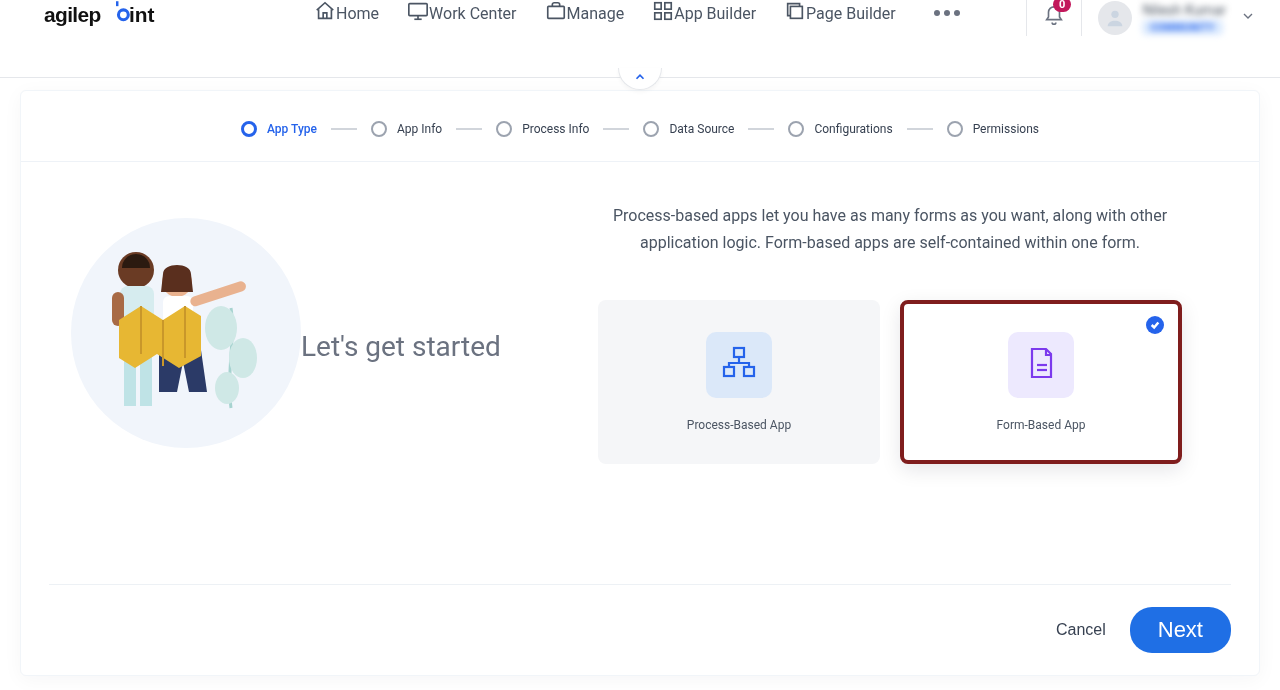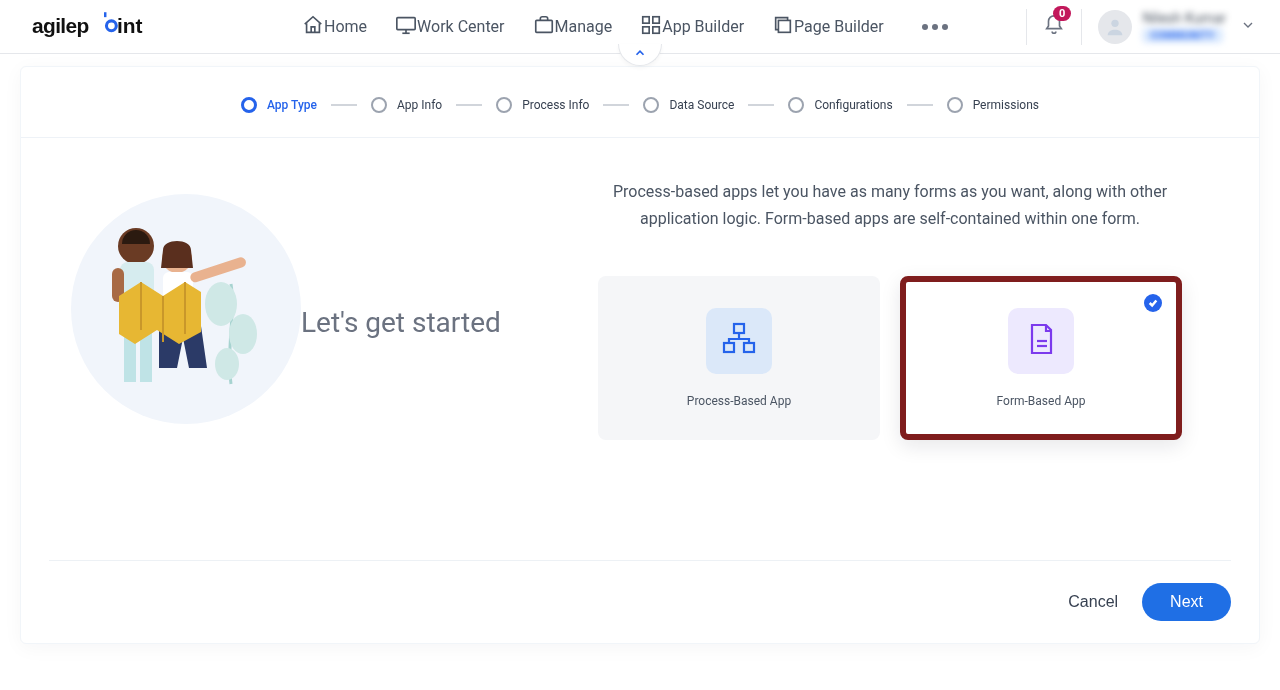--- a/index.html
+++ b/index.html
@@ -6,25 +6,25 @@
   body {
     font-family: -apple-system, BlinkMacSystemFont, "Segoe UI", Roboto, Arial, sans-serif;
     background: #fff;
     color: #333;
     width: 1280px;
     height: 690px;
     overflow: hidden;
   }
   
   .topbar {
-    height: 54px;
+    height: 78px;
     border-bottom: 1px solid #e5e7eb;
     display: flex;
-    align-items: center;
-    padding: 0 24px 0 32px;
+    align-items: flex-start;
+    padding: 0 24px 0 44px;
   }
   .logo { width: 160px; display: flex; align-items: center; }
   .logo svg { height: 32px; }
   .nav-items { display: flex; align-items: center; gap: 28px; margin-left: 110px; }
   .nav-item {
     display: flex; align-items: center; gap: 0;
     color: #4b5563; font-size: 16px; cursor: pointer;
   }
   .nav-item svg { width: 22px; height: 22px; stroke: #4b5563; fill: none; stroke-width: 1.8; }
   .more-dots { display:flex; gap:4px; margin-left:4px; padding:6px; cursor:pointer;}
@@ -124,41 +124,41 @@
     gap:20px; cursor:pointer; position:relative;
   }
   .card .tile{
     width:66px; height:66px; border-radius:10px;
     background:#dbe8f9;
     display:flex; align-items:center; justify-content:center;
   }
   .card .tile svg{ width:36px; height:36px; fill:none; stroke:#2563eb; stroke-width:2.2;}
   .card-label{ font-size:12px; color:#4b5563; }
   .card.selected{
-    background:#fff; border:6px solid #7f1d1d;
+    background:#fff; border:4px solid #7f1d1d;
     box-shadow: 0 6px 20px rgba(15,23,42,0.10);
   }
   .card.selected .tile{ background:#ede9fe; }
   .card.selected .tile svg{ stroke:#7c3aed; }
   .check{
     position:absolute; top:12px; right:14px;
     width:18px; height:18px; border-radius:50%; background:#2563eb;
     display:flex; align-items:center; justify-content:center;
   }
   .check svg{width:10px;height:10px;stroke:#fff;fill:none;stroke-width:3;}
 
   .footer{
     border-top:1px solid #edf1f5;
     margin: 80px 28px 0;
     padding: 22px 0;
     display:flex; justify-content:flex-end; gap:24px;
   }
   .btn-text{ color:#374151; font-size:16px; background:none; border:none; cursor:pointer;}
   .btn-primary{
-    background:#1f6fe5; color:#fff; font-size:16px; font-weight:500;
+    background:#1f6fe5; color:#fff; font-size:22px; font-weight:500;
     border:none; border-radius:22px; padding:10px 28px; cursor:pointer;
   }
 </style>
 </head>
 <body>
 
 <div class="topbar">
   <div class="logo">
     <svg viewBox="0 0 260 48">
       <text x="0" y="34" font-family="Arial" font-size="34" font-weight="700" fill="#111" letter-spacing="-1">agilep</text>

